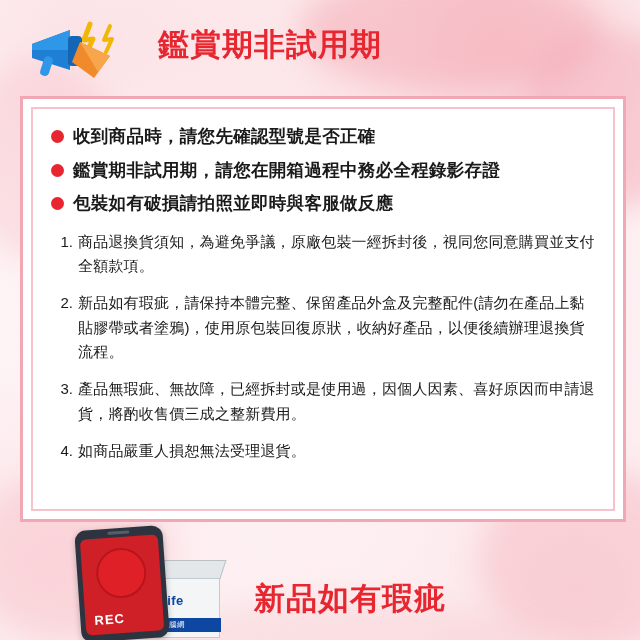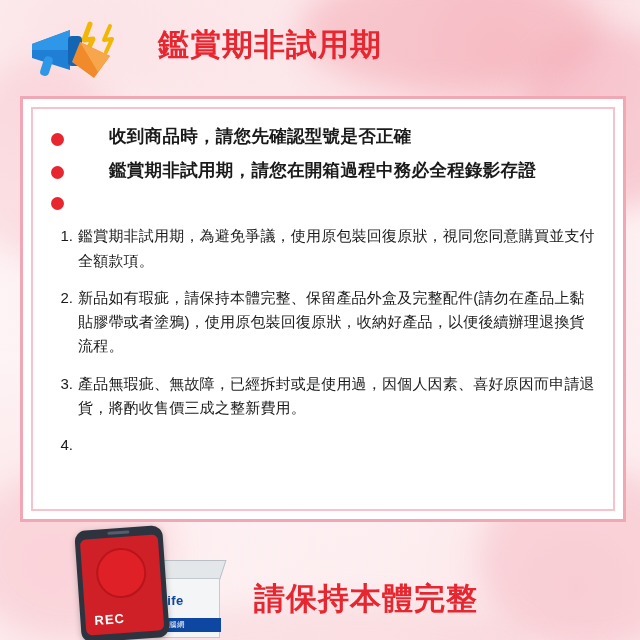--- a/index.html
+++ b/index.html
@@ -85,23 +85,22 @@
     width: calc(100% - 16px);
     height: calc(100% - 16px);
     border: 2px solid #f6c2cc;
     padding: 16px 18px;
     box-sizing: border-box;
   }
 
   .bullet-list { margin: 0; padding: 0; list-style: none; }
   .bullet-item {
     display: flex;
-    align-items: center;
+    align-items: flex-start;
     margin-bottom: 10px;
-    gap: 36px;
   }
   .bullet-dot {
     flex: 0 0 auto;
     width: 13px;
     height: 13px;
     border-radius: 50%;
     background: #e8262f;
     margin-top: 5px;
     margin-right: 9px;
   }
@@ -300,38 +299,40 @@
         <li class="bullet-item">
           <span class="bullet-dot"></span>
           <span class="bullet-text">收到商品時，請您先確認型號是否正確</span>
         </li>
         <li class="bullet-item">
           <span class="bullet-dot"></span>
           <span class="bullet-text">鑑賞期非試用期，請您在開箱過程中務必全程錄影存證</span>
         </li>
         <li class="bullet-item">
           <span class="bullet-dot"></span>
+          <span class="bullet-text">包裝如有破損請拍照並即時與客服做反應</span>
         </li>
       </ul>
 
       <ol class="num-list">
         <li class="num-item">
           <span class="num-label">1.</span>
-          <span class="num-text">鑑賞期非試用期，為避免爭議，使用原包裝回復原狀，視同您同意購買並支付全額款項。</span>
+          <span class="num-text">商品退換貨須知，為避免爭議，原廠包裝一經拆封後，視同您同意購買並支付全額款項。</span>
         </li>
         <li class="num-item">
           <span class="num-label">2.</span>
           <span class="num-text">新品如有瑕疵，請保持本體完整、保留產品外盒及完整配件(請勿在產品上黏貼膠帶或者塗鴉)，使用原包裝回復原狀，收納好產品，以便後續辦理退換貨流程。</span>
         </li>
         <li class="num-item">
           <span class="num-label">3.</span>
           <span class="num-text">產品無瑕疵、無故障，已經拆封或是使用過，因個人因素、喜好原因而申請退貨，將酌收售價三成之整新費用。</span>
         </li>
         <li class="num-item">
           <span class="num-label">4.</span>
+          <span class="num-text">如商品嚴重人損恕無法受理退貨。</span>
         </li>
       </ol>
 
     </div>
   </div>
 
   <div class="footer">
 
     <div class="battery">
       <div class="battery-top"></div>
@@ -342,16 +343,16 @@
     </div>
 
     <div class="phone">
       <div class="phone-notch"></div>
       <div class="phone-screen">
         <div class="rec-dot"></div>
         <div class="rec-label">REC</div>
       </div>
     </div>
 
-    <div class="footer-title">請保持本體完整</div>
+    <div class="footer-title">新品如有瑕疵</div>
   </div>
 
 </div>
 
 </body></html>

